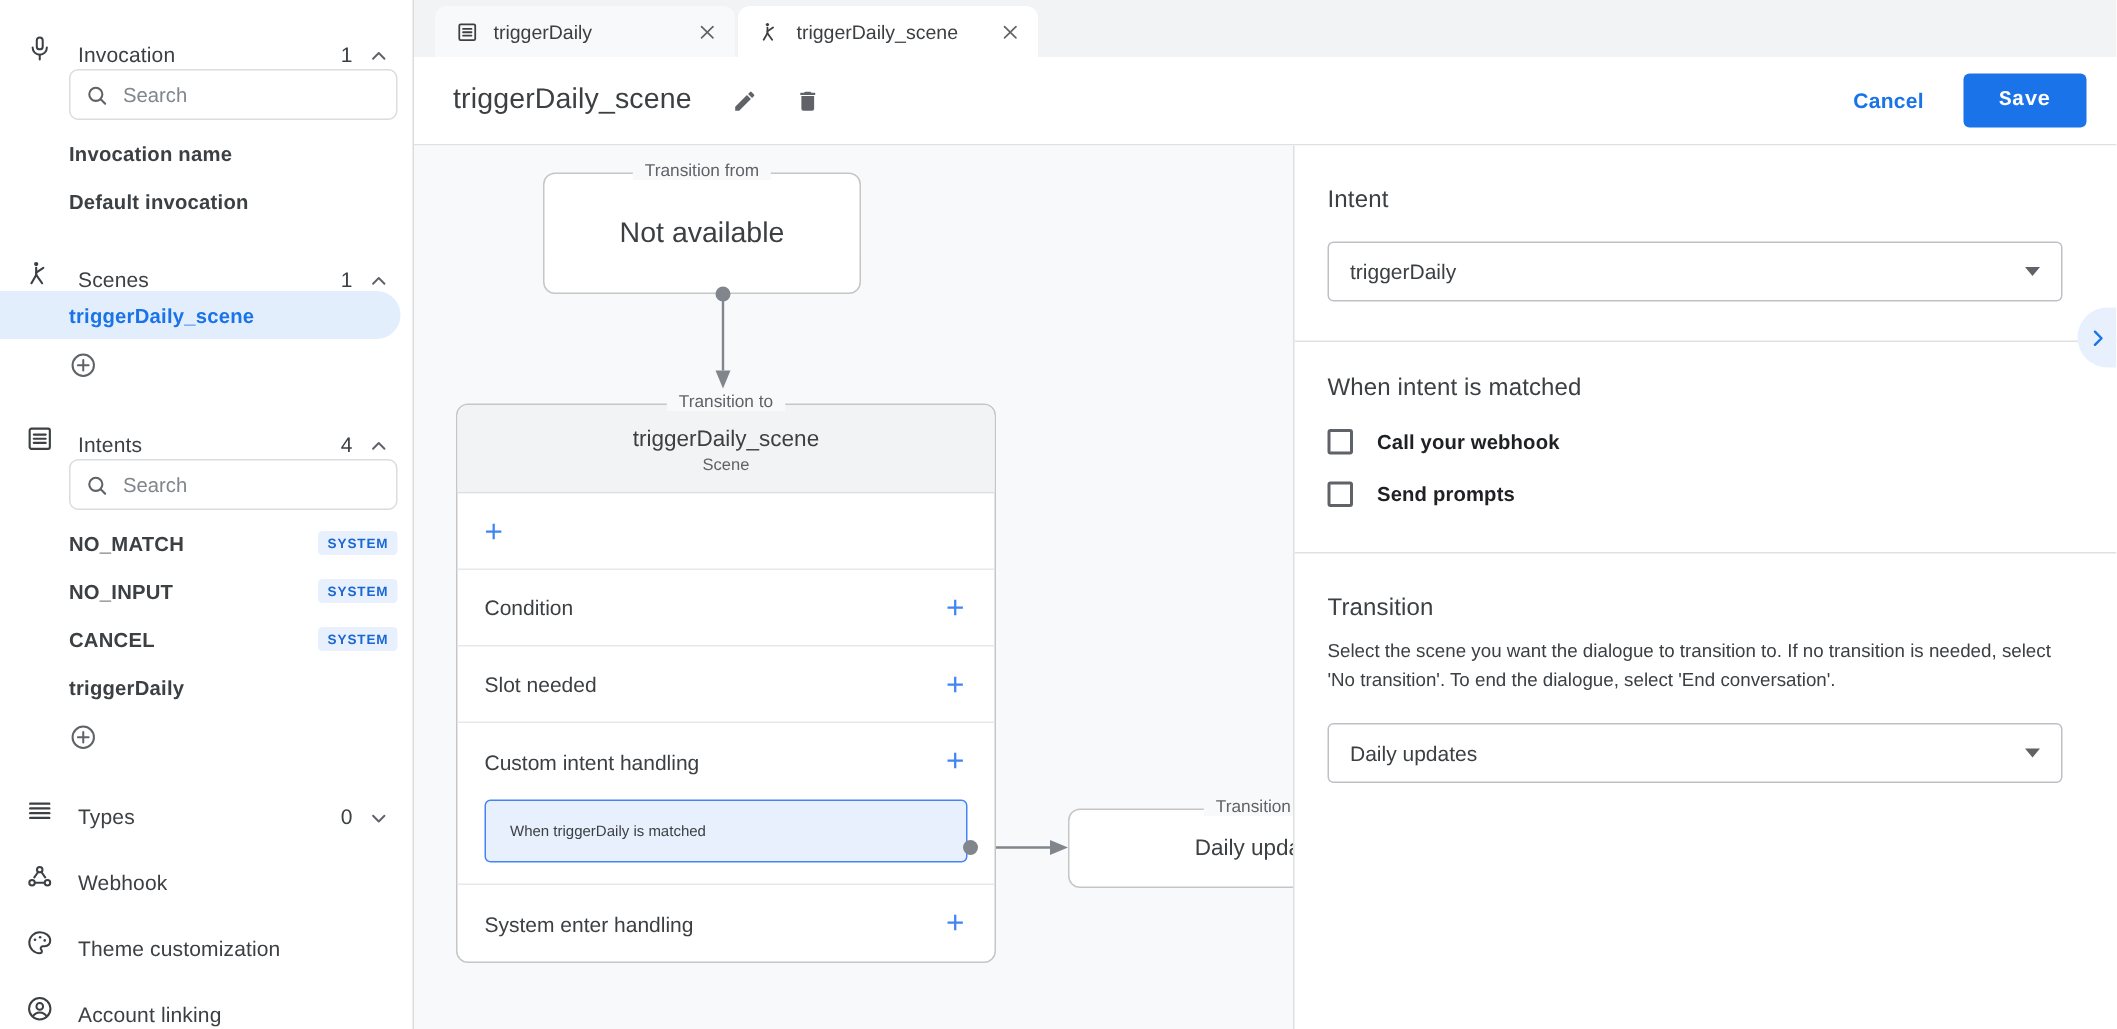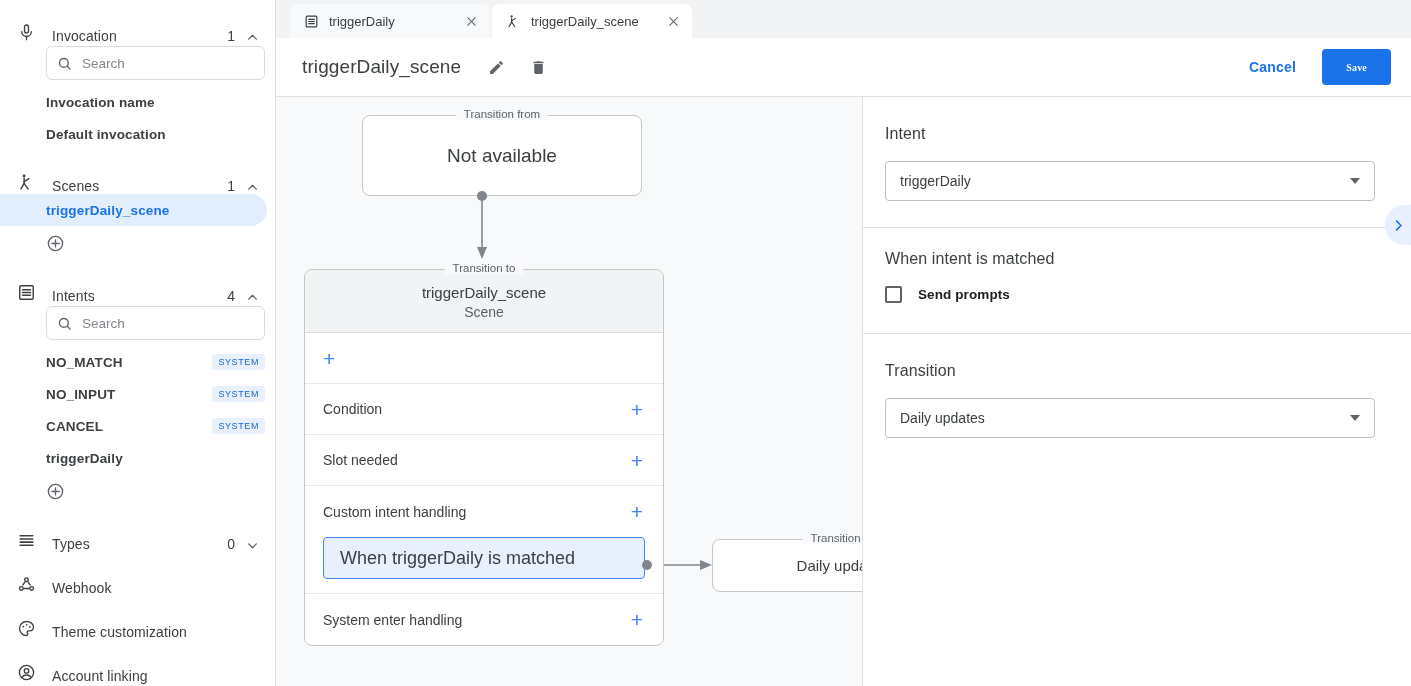--- a/index.html
+++ b/index.html
@@ -65,21 +65,21 @@
   .leaf.selected {
     background: #e3eefd;
     color: #1a73e8;
     border-top-right-radius: 16px;
     border-bottom-right-radius: 16px;
     margin-right: 8px;
   }
   .leaf .lbl { flex: 1; }
   .sys-badge {
     background: #e8f0fe; color: #1967d2;
-    font-size: 9px; font-weight: normal; letter-spacing: .6px;
+    font-size: 9px; font-weight: bold; letter-spacing: .6px;
     padding: 3px 6px; border-radius: 3px;
   }
   .addrow { padding-left: 46px; height: 34px; display: flex; align-items: center; }
   .add-circle { color: #5f6368; display:flex; cursor:pointer; }
 
   
   #main { flex: 1; display: flex; flex-direction: column; height: 686px; position: relative; }
 
   #tabbar {
     height: 38px; background: #f1f3f4;
@@ -109,76 +109,76 @@
   #toolbar .pg-title { font-size: 19px; color: #3c4043; letter-spacing: .1px; }
   .tb-ico { width: 22px; height:22px; color: #5f6368; display:flex;align-items:center;justify-content:center; cursor:pointer; }
   .tb-spacer { flex: 1; }
   .btn-text {
     color: #1a73e8; font-size: 14px; font-weight: bold;
     padding: 8px 14px; border-radius: 4px; cursor: pointer;
     background: transparent; border: none;
     font-family: "Liberation Sans", sans-serif; letter-spacing:.2px;
   }
   .btn-primary {
-    background: #1a73e8; color: #fff; font-size: 10px; font-weight: bold;
+    background: #1a73e8; color: #fff; font-size: 14px; font-weight: bold;
     padding: 0 24px; height: 36px; border-radius: 4px; border: none;
     cursor: pointer; margin-left: 12px;
-    font-family: Liberation Serif, serif; letter-spacing:.2px;
+    font-family: Liberation Mono, monospace; letter-spacing:.2px;
   }
 
   #body { flex: 1; display: flex; min-height: 0; position: relative; }
 
   
   #canvas {
     flex: 1; background: #f8f9fb; position: relative; overflow: hidden;
   }
   .node {
     position: absolute;
     border: 1px solid #c4c7c5;
     border-radius: 8px;
     background: #fff;
   }
   .node-legend {
     position: absolute; top: -8px; left: 50%; transform: translateX(-50%);
     background: #f8f9fb; padding: 0 8px;
     font-size: 11.5px; color: #5f6368; white-space: nowrap;
   }
 
-  #node-from { left: 86px; top: 18px; width: 280px; height: 81px; }
+  #node-from { left: 86px; top: 18px; width: 212px; height: 81px; }
   #node-from .na {
     display:flex;align-items:center;justify-content:center;height:100%;
     font-size: 19px; color: #3c4043;
   }
 
   #node-scene { left: 28px; top: 172px; width: 360px; }
   .scene-head {
     background: #f1f3f4; border-radius: 7px 7px 0 0;
     padding: 14px 0 12px; text-align: center;
     border-bottom: 1px solid #dadce0;
   }
   .scene-head .sname { font-size: 15px; color: #3c4043; }
-  .scene-head .stype { font-size: 14px; color: #5f6368; margin-top: 3px; }
+  .scene-head .stype { font-size: 11px; color: #5f6368; margin-top: 3px; }
   .scene-row {
     min-height: 51px; display: flex; align-items: center;
     padding: 0 20px 0 18px;
     border-bottom: 1px solid #e6e8eb;
     font-size: 14px; color: #3c4043;
     cursor: pointer; position: relative;
   }
   .scene-row:last-child { border-bottom: none; }
   .scene-row .rlbl { flex: 1; }
   .plus { color: #4285f4; font-size: 21px; line-height: 1; font-weight: 400; }
   .scene-block { border-bottom: 1px solid #e6e8eb; }
   .scene-block .scene-row { border-bottom: none; }
   .chip {
     margin: 0 18px 14px 18px;
     background: #e8f0fe; border: 1px solid #4285f4;
     border-radius: 4px; height: 42px;
     display: flex; align-items: center; padding: 0 16px;
-    font-size: 18px; color: #3c4043; cursor: pointer;
+    font-size: 10px; color: #3c4043; cursor: pointer;
   }
 
   #node-target { left: 436px; top: 442px; width: 260px; height: 53px; }
   #node-target .tgt { display:flex;align-items:center;justify-content:center;height:100%;font-size:15px;color:#3c4043; }
 
   .dot { position: absolute; width: 10px; height: 10px; border-radius: 50%; background: #80868b; }
 
   
   #rpanel {
     width: 549px; flex: 0 0 549px;
@@ -514,26 +514,31 @@
           <div class="select">
             <span class="sv">triggerDaily</span>
             <span class="caret"></span>
           </div>
         </div>
 
         <div class="rsec" id="rsec-when">
           <h3>When intent is matched</h3>
           <div class="ckrow">
             <span class="ckbox"></span>
+            <span class="cklbl">Call your webhook</span>
+          </div>
+          <div class="ckrow">
+            <span class="ckbox"></span>
             <span class="cklbl">Send prompts</span>
           </div>
         </div>
 
         <div class="rsec">
           <h3>Transition</h3>
+          <div class="rdesc">Select the scene you want the dialogue to transition to. If no transition is needed, select 'No transition'. To end the dialogue, select 'End conversation'.</div>
           <div class="select">
             <span class="sv">Daily updates</span>
             <span class="caret"></span>
           </div>
         </div>
       </div>
 
     </div>
   </div>
 </div>

